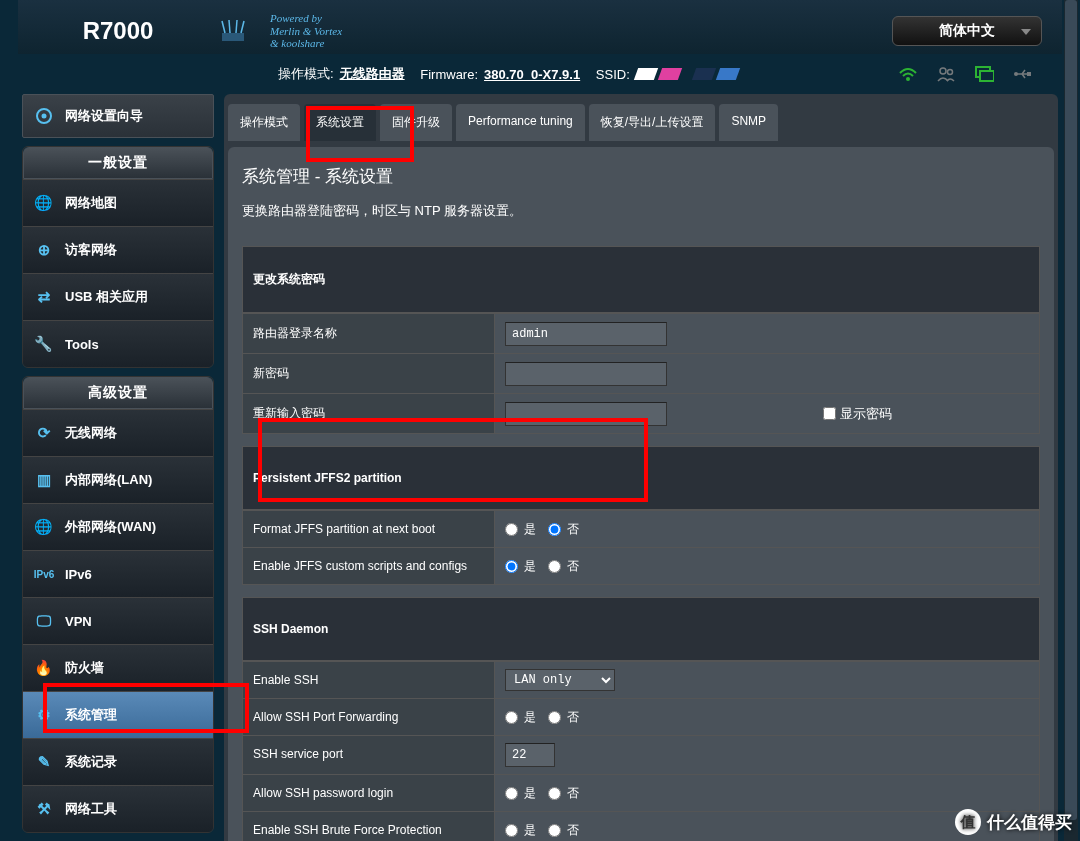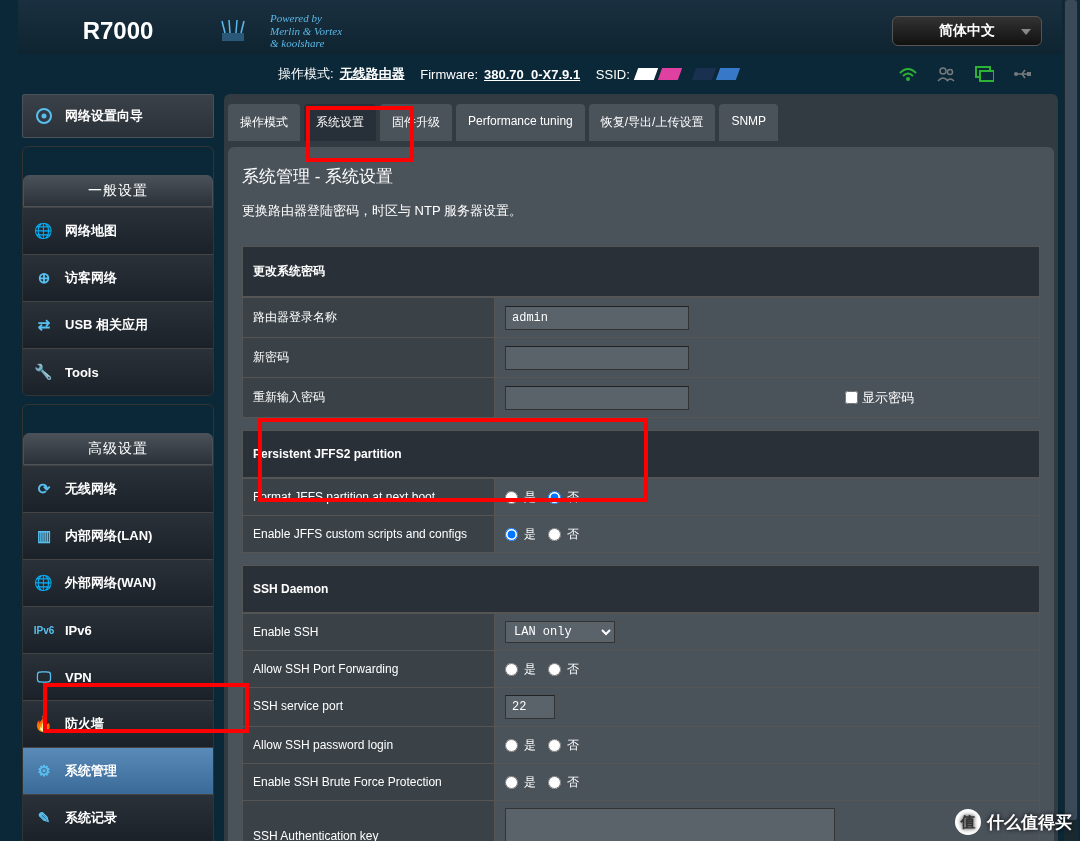--- a/index.html
+++ b/index.html
@@ -20,39 +20,39 @@
 .infobar .lbl { color:#fff; }
 .infobar .ul { text-decoration: underline; font-weight:bold; }
 .ssid-swatches { display:flex; gap:4px; align-items:center; }
 .sw { width:20px; height:12px; transform: skewX(-20deg); }
 .status-icons { margin-left:auto; margin-right:30px; display:flex; gap:18px; align-items:center; }
 .status-icons .i { width:20px;height:18px; opacity:.85; }
 .layout { display:flex; gap:10px; padding: 0 4px; }
 .sidebar { width: 192px; display:flex; flex-direction:column; gap:8px; }
 .sidecard { background: linear-gradient(#3a4148,#2a3138); border:1px solid #4a5158; border-radius:2px; display:flex; align-items:center; padding:10px 10px; gap:10px; font-size:13px; font-weight:bold; cursor:pointer; }
 .sidecard .icn { width:22px; height:22px; display:flex; align-items:center; justify-content:center; color:#57c0f0; }
-.grouphead { background: linear-gradient(#4a5158,#2a3138); border:1px solid #4a5158; border-radius:6px 6px 0 0; text-align:center; padding:6px 0; font-size:14px; font-weight:normal; letter-spacing:1px;margin-top:28px; }
+.grouphead { background: linear-gradient(#4a5158,#2a3138); border:1px solid #4a5158; border-radius:6px 6px 0 0; text-align:center; padding:6px 0; font-size:14px; font-weight:bold; letter-spacing:1px; }
 .group { display:flex; flex-direction:column; border:1px solid #333; border-radius:6px; overflow:hidden; }
 .gitem { display:flex; align-items:center; gap:10px; padding:12px 10px; font-size:13px; font-weight:bold; background: linear-gradient(#2a3138,#1a2128); border-top:1px solid #444; cursor:pointer; }
 .gitem .icn { width:22px; height:22px; display:flex; align-items:center; justify-content:center; color:#57c0f0; font-size:15px;}
 .gitem.active { background: linear-gradient(#5a8ab8,#3a6a98); }
 .main { flex:1; background:#323a42; border-radius:6px; padding:0; min-width:0; }
 .tabs { display:flex; gap:4px; padding: 10px 0 0 4px; }
 .tab { background:#4a525a; padding:10px 12px; font-size:12px; border-radius:4px 4px 0 0; cursor:pointer; white-space:nowrap;}
 .tab.active { background:#273038; }
 .panel { background:#4a525a; border-radius:6px; margin:6px 4px; padding: 14px; }
 .ptitle { font-size: 17px; padding: 4px 0 14px 0; }
 .pdesc { font-size:13px; padding-bottom:26px; }
 .section { border:1px solid #555; margin-bottom:12px; }
-.shead { background:#2a3038; padding:16px 10px; font-size:12px; font-weight:bold; color:#fff; border-bottom:1px solid #555;}
+.shead { background:#2a3038; padding:24px 10px; font-size:12px; font-weight:bold; color:#fff; border-bottom:1px solid #555;}
 .row { display:flex; border-top:1px solid #555; }
 .row:first-of-type{border-top:none;}
 .rlabel { width: 252px; padding:11px 10px; font-size:12px; background:#3a4248; border-right:1px solid #555;}
 .rvalue { flex:1; padding:7px 10px; display:flex; align-items:center; gap:6px; font-family: "Courier New", monospace; font-size:13px;}
-.rvalue input[type=text],.rvalue input[type=password] { background:#5a626a; border:1px solid #333; border-top-color:#222; color:#fff; padding:4px 6px; width:184px; font-family: "Courier New", monospace; font-size:12px;}
+.rvalue input[type=text],.rvalue input[type=password] { background:#5a626a; border:1px solid #333; border-top-color:#222; color:#fff; padding:4px 6px; width:162px; font-family: "Courier New", monospace; font-size:12px;}
 .rvalue select { background:#5a626a; color:#fff; border:1px solid #333; padding:2px 4px; font-family:"Courier New",monospace; font-size:12px; width:110px;}
 .rvalue textarea { background:#5a626a; color:#fff; border:1px solid #333; width:330px; height:56px; }
 .radiolbl { color:#fff; font-family: Arial; font-size:12px; margin-right:6px;}
 .chk { margin-left:150px; display:flex; gap:4px; align-items:center; color:#fff; font-family:Arial; font-size:13px;}
 .hl1 { position:absolute; left:306px; top:106px; width:108px; height:56px; border:4px solid #ff0000; pointer-events:none;}
 .hl2 { position:absolute; left:258px; top:418px; width:390px; height:84px; border:4px solid #ff0000; pointer-events:none;}
 .hl3 { position:absolute; left:43px; top:683px; width:206px; height:50px; border:4px solid #ff0000; pointer-events:none;}
 .watermark { position:absolute; right:8px; bottom:6px; display:flex; align-items:center; gap:6px; font-size:17px; font-weight:bold; color:#fff; text-shadow:0 0 4px #000;}
 .watermark .circ{ width:26px;height:26px;border-radius:50%;background:#fff;color:#333;display:flex;align-items:center;justify-content:center;font-size:15px;font-weight:bold;}
 .scrollbar { position:absolute; right:2px; top:0; width:14px; height:841px; background:#1a2830; }

